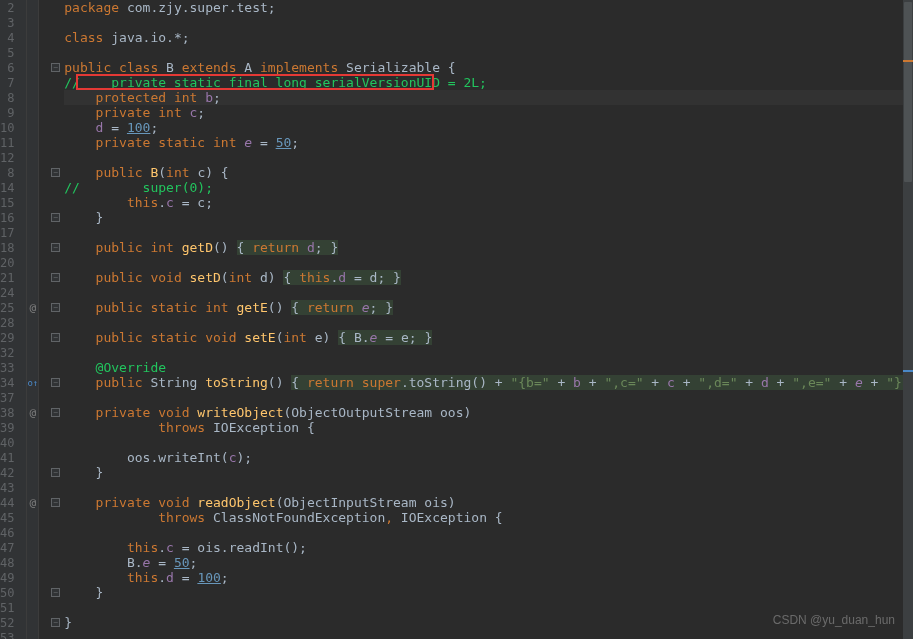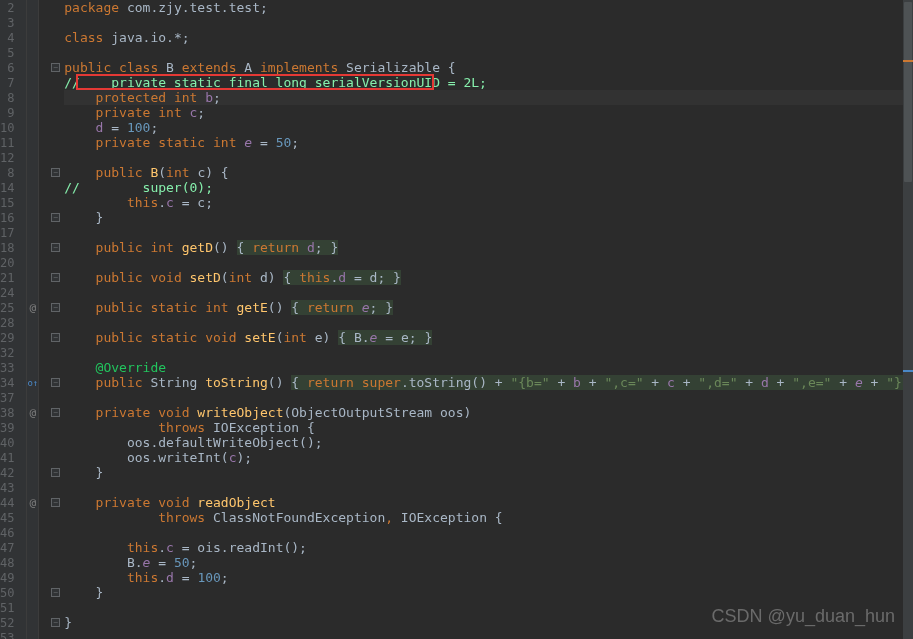--- a/index.html
+++ b/index.html
@@ -58,23 +58,23 @@
       align-items: center;
       white-space: pre;
       padding-left: 0;
       position: relative;
       margin-left: 25px;
     }
     .highlighted-line {
       background: #323232;
     }
     .kw { color: #cc7832; }
-    .comment { color: #86efac; }
+    .comment { color: #22c55e; }
     .str { color: #6a8759; }
-    .num { color: #6897bb; }
+    .num { color: #6897bb; text-decoration: underline; }
     .method { color: #ffc66d; }
     .field { color: #9876aa; }
     .ident { color: #a9b7c6; }
     .param { color: #a9b7c6; }
     .annotation { color: #22c55e; }
     .static-field { color: #9876aa; font-style: italic; }
     .bg-expr { background: #344134; border-radius: 0; }
     .red-box {
       position: absolute;
       border: 2px solid #e53935;
@@ -95,21 +95,21 @@
       color: #606366;
     }
     .fold-indicator::before {
       content: '−';
     }
     .watermark {
       position: absolute;
       bottom: 12px;
       right: 18px;
       color: #9e9e9e;
-      font-size: 18px;
+      font-size: 12px;
       opacity: 0.55;
       font-family: Arial, sans-serif;
     }
     .gutter-at { color: #808080; font-size: 11px; }
     .override-icon {
       color: #4a88c7;
       font-size: 9px;
     }
     .scrollbar {
       position: absolute;
@@ -227,21 +227,21 @@
       <div class="icon-cell"></div>
       <div class="icon-cell"></div>
       <div class="icon-cell"></div>
       <div class="icon-cell"></div>
       <div class="icon-cell"></div>
       <div class="icon-cell"></div>
       <div class="icon-cell"></div>
       <div class="icon-cell"></div>
     </div>
   <div class="code-area" id="code">
-      <div class="code-line"><span></span><span class="kw">package </span><span class="ident">com.zjy.test.test;</span></div>
+      <div class="code-line"><span></span><span class="kw">package </span><span class="ident">com.zjy.super.test;</span></div>
       <div class="code-line"><span></span></div>
       <div class="code-line"><span></span><span class="kw">class </span><span class="ident">java.io.</span><span class="ident">*</span><span class="ident">;</span></div>
       <div class="code-line"><span></span></div>
       <div class="code-line"><span class="fold-indicator"></span><span></span><span class="kw">public class </span><span class="ident">B </span><span class="kw">extends </span><span class="ident">A </span><span class="kw">implements </span><span class="ident">Serializable </span><span class="ident">{</span></div>
       <div class="code-line"><span></span><span class="comment">//    private static final long serialVersionUID = 2L;</span></div>
       <div class="code-line highlighted-line"><span>    </span><span class="kw">protected int </span><span class="field">b</span><span class="ident">;</span></div>
       <div class="code-line"><span>    </span><span class="kw">private int </span><span class="field">c</span><span class="ident">;</span></div>
       <div class="code-line"><span>    </span><span class="field">d</span><span class="ident"> = </span><span class="num">100</span><span class="ident">;</span></div>
       <div class="code-line"><span>    </span><span class="kw">private static int </span><span class="static-field">e</span><span class="ident"> = </span><span class="num">50</span><span class="ident">;</span></div>
       <div class="code-line"><span></span></div>
@@ -256,25 +256,25 @@
       <div class="code-line"><span></span></div>
       <div class="code-line"><span class="fold-indicator"></span><span>    </span><span class="kw">public static int </span><span class="method">getE</span><span class="ident">() </span><span class="ident bg-expr">{ </span><span class="kw bg-expr">return </span><span class="static-field bg-expr">e</span><span class="ident bg-expr">; </span><span class="ident bg-expr">}</span></div>
       <div class="code-line"><span></span></div>
       <div class="code-line"><span class="fold-indicator"></span><span>    </span><span class="kw">public static void </span><span class="method">setE</span><span class="ident">(</span><span class="kw">int </span><span class="param">e</span><span class="ident">) </span><span class="ident bg-expr">{ </span><span class="ident bg-expr">B.</span><span class="static-field bg-expr">e</span><span class="ident bg-expr"> = e</span><span class="ident bg-expr">; </span><span class="ident bg-expr">}</span></div>
       <div class="code-line"><span></span></div>
       <div class="code-line"><span>    </span><span class="annotation">@Override</span></div>
       <div class="code-line"><span class="fold-indicator"></span><span>    </span><span class="kw">public </span><span class="ident">String </span><span class="method">toString</span><span class="ident">() </span><span class="ident bg-expr">{ </span><span class="kw bg-expr">return super</span><span class="ident bg-expr">.toString() + </span><span class="str bg-expr">"{b="</span><span class="ident bg-expr"> + </span><span class="field bg-expr">b</span><span class="ident bg-expr"> + </span><span class="str bg-expr">",c="</span><span class="ident bg-expr"> + </span><span class="field bg-expr">c</span><span class="ident bg-expr"> + </span><span class="str bg-expr">",d="</span><span class="ident bg-expr"> + </span><span class="field bg-expr">d</span><span class="ident bg-expr"> + </span><span class="str bg-expr">",e="</span><span class="ident bg-expr"> + </span><span class="static-field bg-expr">e</span><span class="ident bg-expr"> + </span><span class="str bg-expr">"}"</span><span class="ident bg-expr">; </span><span class="ident bg-expr">}</span></div>
       <div class="code-line"><span></span></div>
       <div class="code-line"><span class="fold-indicator"></span><span>    </span><span class="kw">private void </span><span class="method">writeObject</span><span class="ident">(ObjectOutputStream oos)</span></div>
       <div class="code-line"><span>            </span><span class="kw">throws </span><span class="ident">IOException {</span></div>
-      <div class="code-line"><span>        </span><span class="ident">oos.defaultWriteObject();</span></div>
+      <div class="code-line"><span>        </span></div>
       <div class="code-line"><span>        </span><span class="ident">oos.writeInt(</span><span class="field">c</span><span class="ident">);</span></div>
       <div class="code-line"><span class="fold-indicator"></span><span>    </span><span class="ident">}</span></div>
       <div class="code-line"><span></span></div>
-      <div class="code-line"><span class="fold-indicator"></span><span>    </span><span class="kw">private void </span><span class="method">readObject</span></div>
+      <div class="code-line"><span class="fold-indicator"></span><span>    </span><span class="kw">private void </span><span class="method">readObject</span><span class="ident">(ObjectInputStream ois)</span></div>
       <div class="code-line"><span>            </span><span class="kw">throws </span><span class="ident">ClassNotFoundException</span><span class="kw">, </span><span class="ident">IOException {</span></div>
       <div class="code-line"><span>        </span></div>
       <div class="code-line"><span>        </span><span class="kw">this</span><span class="ident">.</span><span class="field">c</span><span class="ident"> = ois.readInt();</span></div>
       <div class="code-line"><span>        </span><span class="ident">B.</span><span class="static-field">e</span><span class="ident"> = </span><span class="num">50</span><span class="ident">;</span></div>
       <div class="code-line"><span>        </span><span class="kw">this</span><span class="ident">.</span><span class="field">d</span><span class="ident"> = </span><span class="num">100</span><span class="ident">;</span></div>
       <div class="code-line"><span class="fold-indicator"></span><span>    </span><span class="ident">}</span></div>
       <div class="code-line"><span></span></div>
       <div class="code-line"><span class="fold-indicator"></span><span></span><span class="ident">}</span></div>
       <div class="code-line"><span></span></div>
       <div class="red-box" style="top: 74px; left: 37px; width: 358px; height: 16px;"></div>

